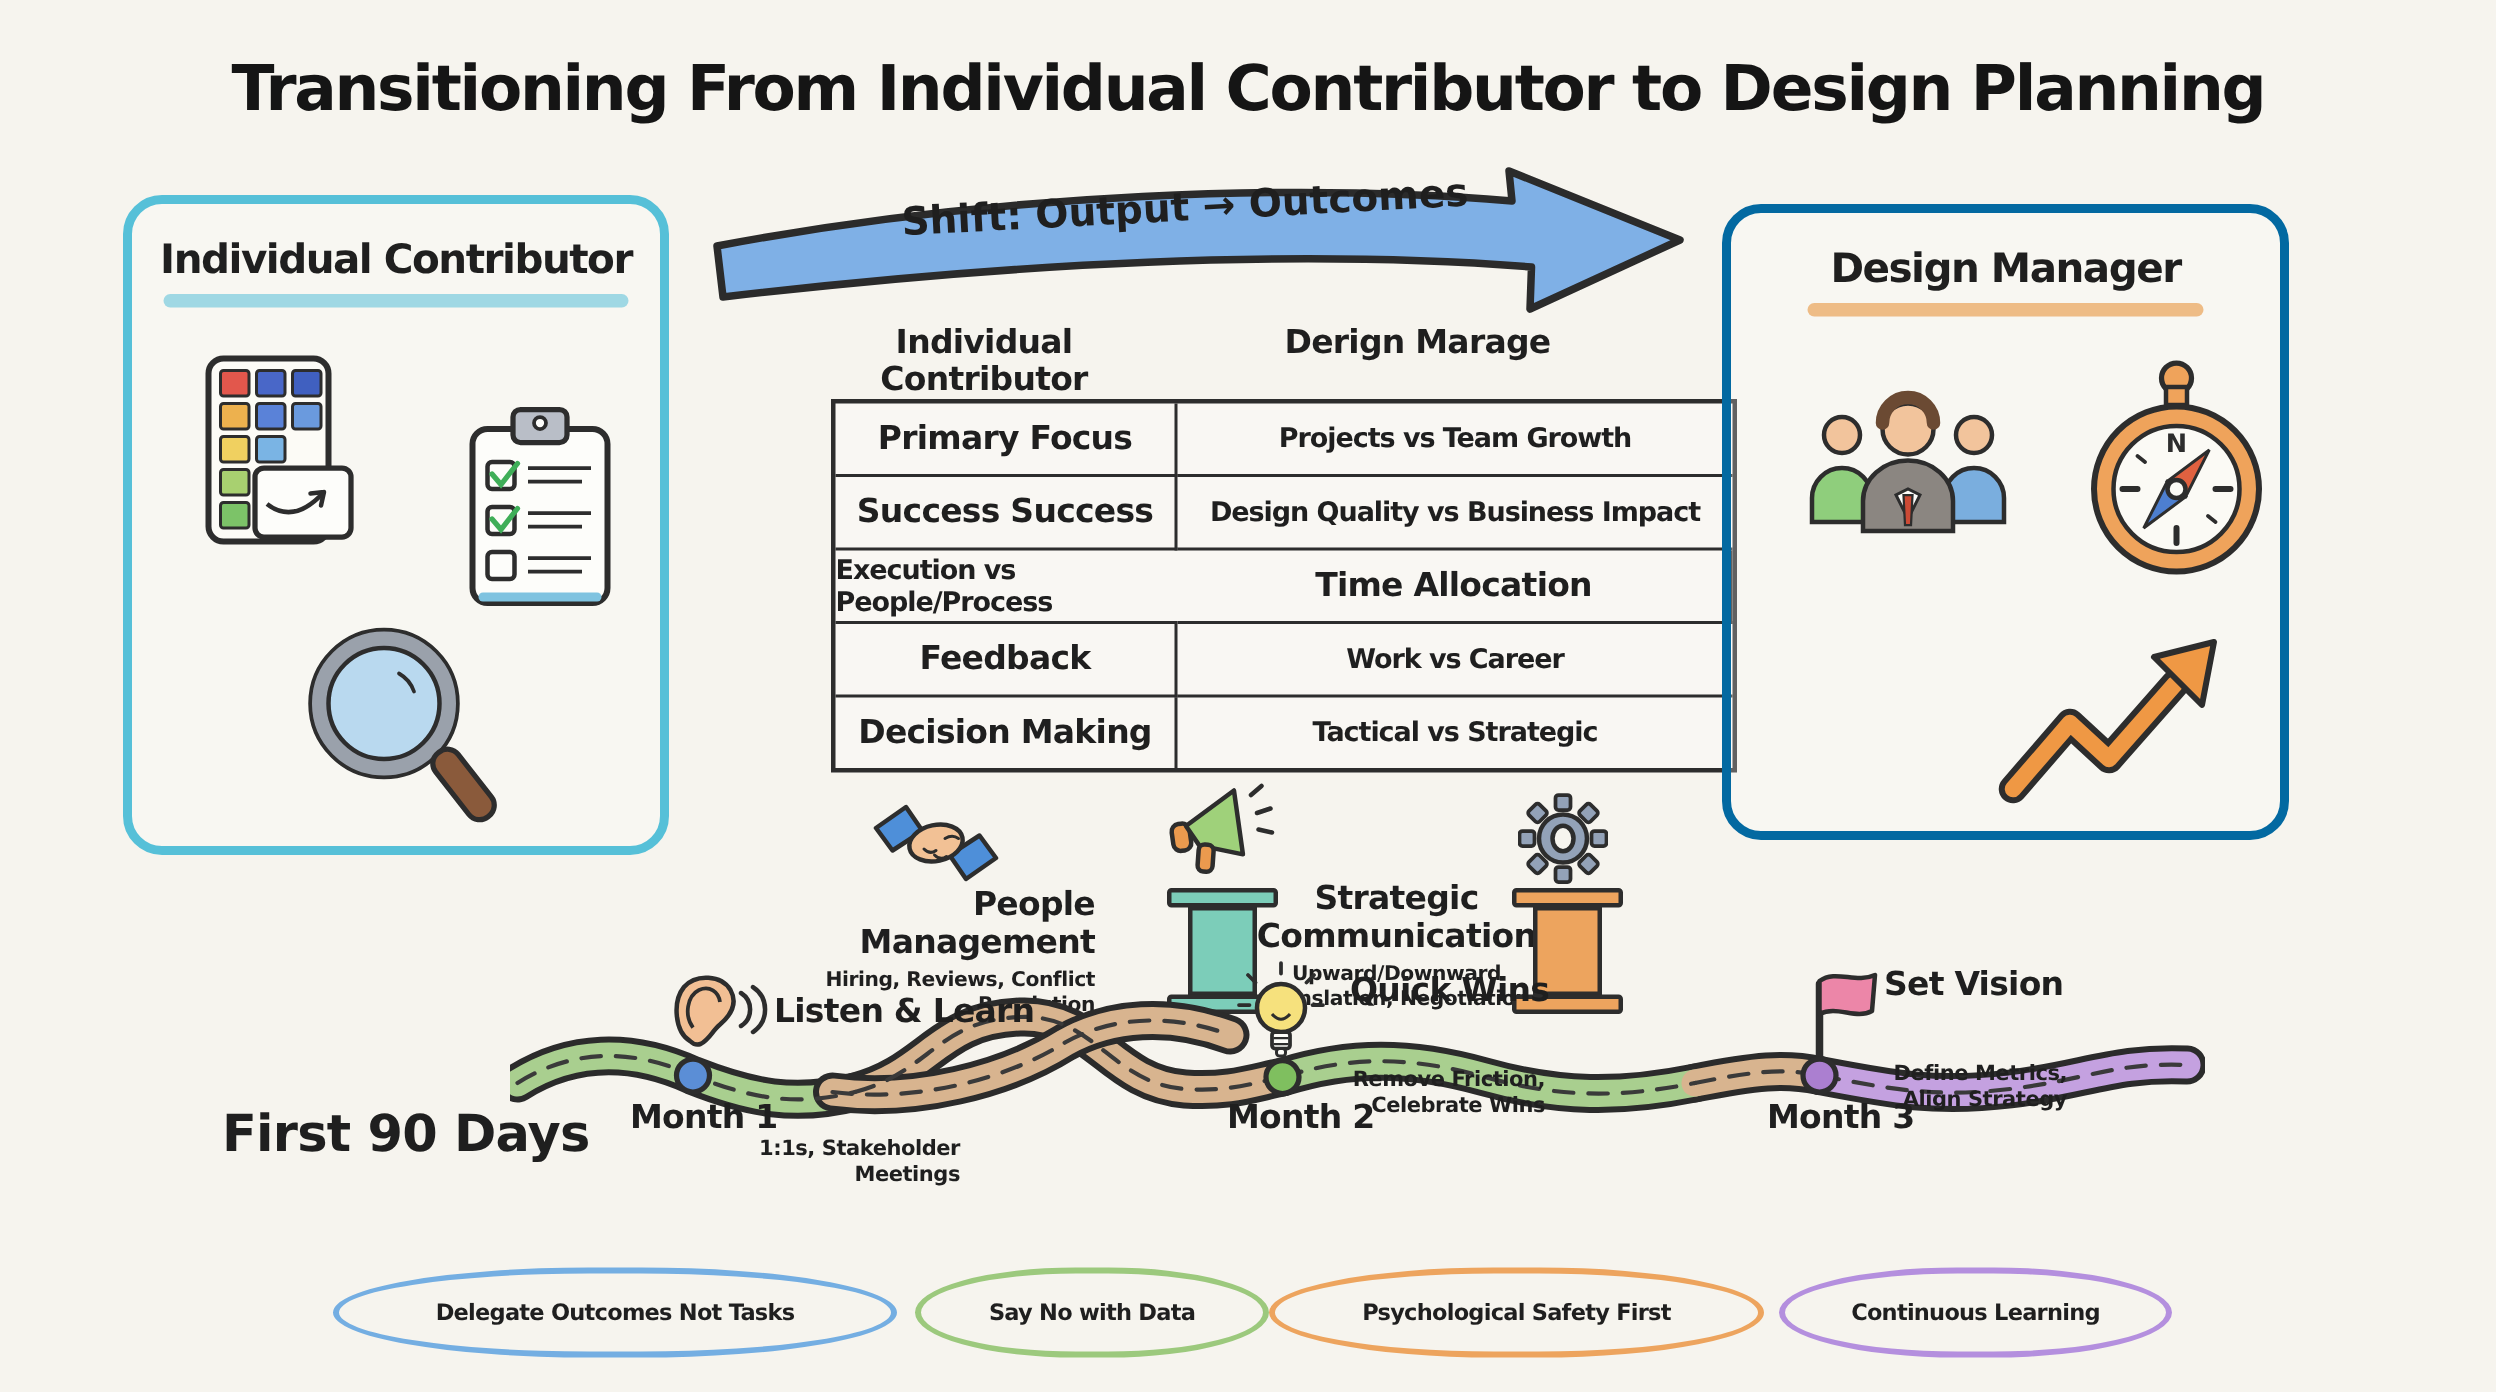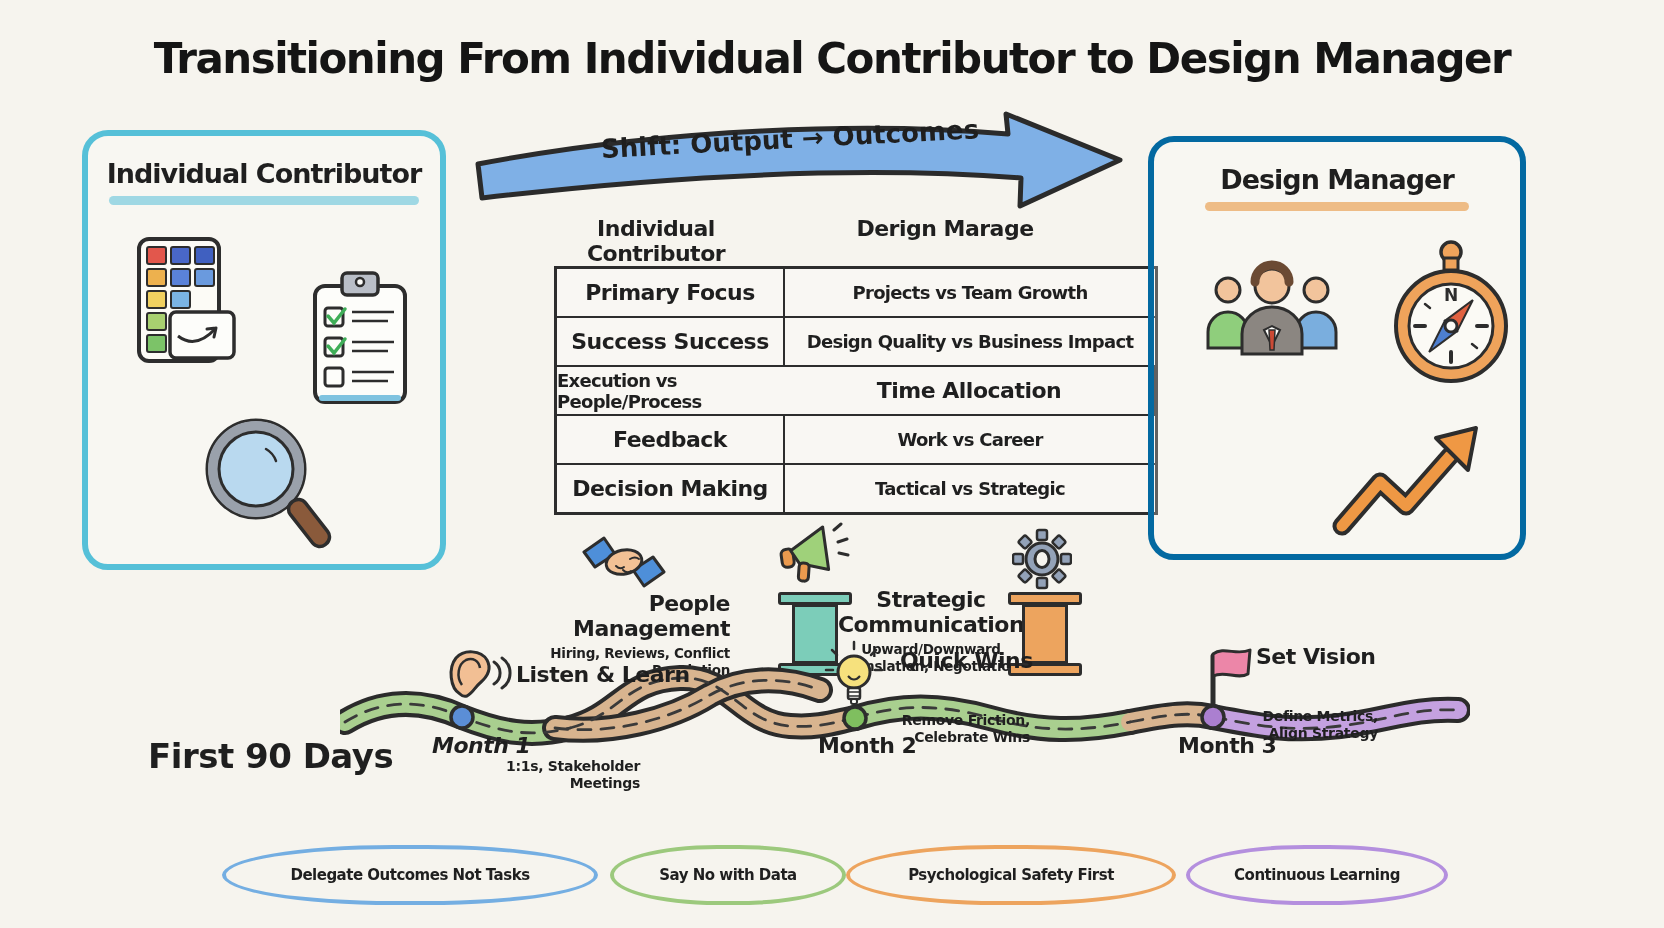--- a/index.html
+++ b/index.html
@@ -49,21 +49,21 @@
   
   .principle{top:845px;height:60px;border:4.5px solid #888;border-radius:50%/55%;
              display:flex;align-items:center;justify-content:center;
              font-size:15px;letter-spacing:-.5px;white-space:nowrap;box-sizing:border-box;}
 </style>
 </head>
 <body>
 
 <div class="stage">
 
-  <div class="abs main-title">Transitioning From Individual Contributor to Design Manager</div>
+  <div class="abs main-title">Transitioning From Individual Contributor to Design Planning</div>
 
   <div class="abs card ic-card">
     <div class="card-title">Individual Contributor</div>
     <div class="underline ic-underline"></div>
 
     <svg class="abs" style="left:48px;top:100px;" width="100" height="132" viewBox="0 0 100 132">
       <rect x="3" y="3" width="80" height="122" rx="10" fill="#fcfbf6" stroke="#2d2d2d" stroke-width="4"></rect>
       <rect x="11" y="11" width="19" height="17" rx="2" fill="#e2574c" stroke="#2d2d2d" stroke-width="2"></rect>
       <rect x="11" y="33" width="19" height="17" rx="2" fill="#edb14e" stroke="#2d2d2d" stroke-width="2"></rect>
       <rect x="11" y="55" width="19" height="17" rx="2" fill="#f0d060" stroke="#2d2d2d" stroke-width="2"></rect>
@@ -263,21 +263,21 @@
     <circle cx="515" cy="76" r="11" fill="#7fbf5f" stroke="#2d2d2d" stroke-width="3.5"></circle>
     <circle cx="873" cy="75" r="11" fill="#ab7fd0" stroke="#2d2d2d" stroke-width="3.5"></circle>
   </svg>
 
   <svg class="abs" style="left:446px;top:648px;" width="66" height="58" viewBox="0 0 66 58">
     <path d="M14,46 C4,40 2,20 10,10 C18,1 35,2 41,12 C46,21 41,29 34,35 C29,39 27,45 21,48 C18,49 16,48 14,46 Z" fill="#f2bf94" stroke="#2d2d2d" stroke-width="3"></path>
     <path d="M16,37 C10,29 12,16 20,12 C27,9 33,13 34,20" fill="none" stroke="#2d2d2d" stroke-width="2.5"></path>
     <path d="M48,14 a13,13 0 0 1 0,22 M56,10 a18,18 0 0 1 0,30" fill="none" stroke="#2d2d2d" stroke-width="3" stroke-linecap="round"></path>
   </svg>
   <div class="abs ms-title" style="left:516px;top:662px;">Listen &amp; Learn</div>
-  <div class="abs month-label" style="left:432px;top:733px;font-style:italic;">Month 1</div>
+  <div class="abs month-label" style="left:420px;top:733px;">Month 1</div>
   <div class="abs ms-sub" style="left:500px;top:726px;width:140px;">1:1s, Stakeholder Meetings</div>
 
   <svg class="abs" style="left:824px;top:640px;" width="60" height="76" viewBox="0 0 60 76">
     <g stroke="#2d2d2d" stroke-width="2.5" stroke-linecap="round">
       <path d="M30,2 v7 M8,10 l5,5 M52,10 l-5,5 M2,30 h7 M51,30 h7"></path>
     </g>
     <circle cx="30" cy="32" r="16" fill="#f6e17d" stroke="#2d2d2d" stroke-width="3"></circle>
     <path d="M24,36 q6,7 12,0" fill="none" stroke="#2d2d2d" stroke-width="2"></path>
     <rect x="24" y="48" width="12" height="11" rx="2" fill="#fdfcf8" stroke="#2d2d2d" stroke-width="2.5"></rect>
     <path d="M25,52 h10 M25,56 h10" stroke="#2d2d2d" stroke-width="1.5"></path>

